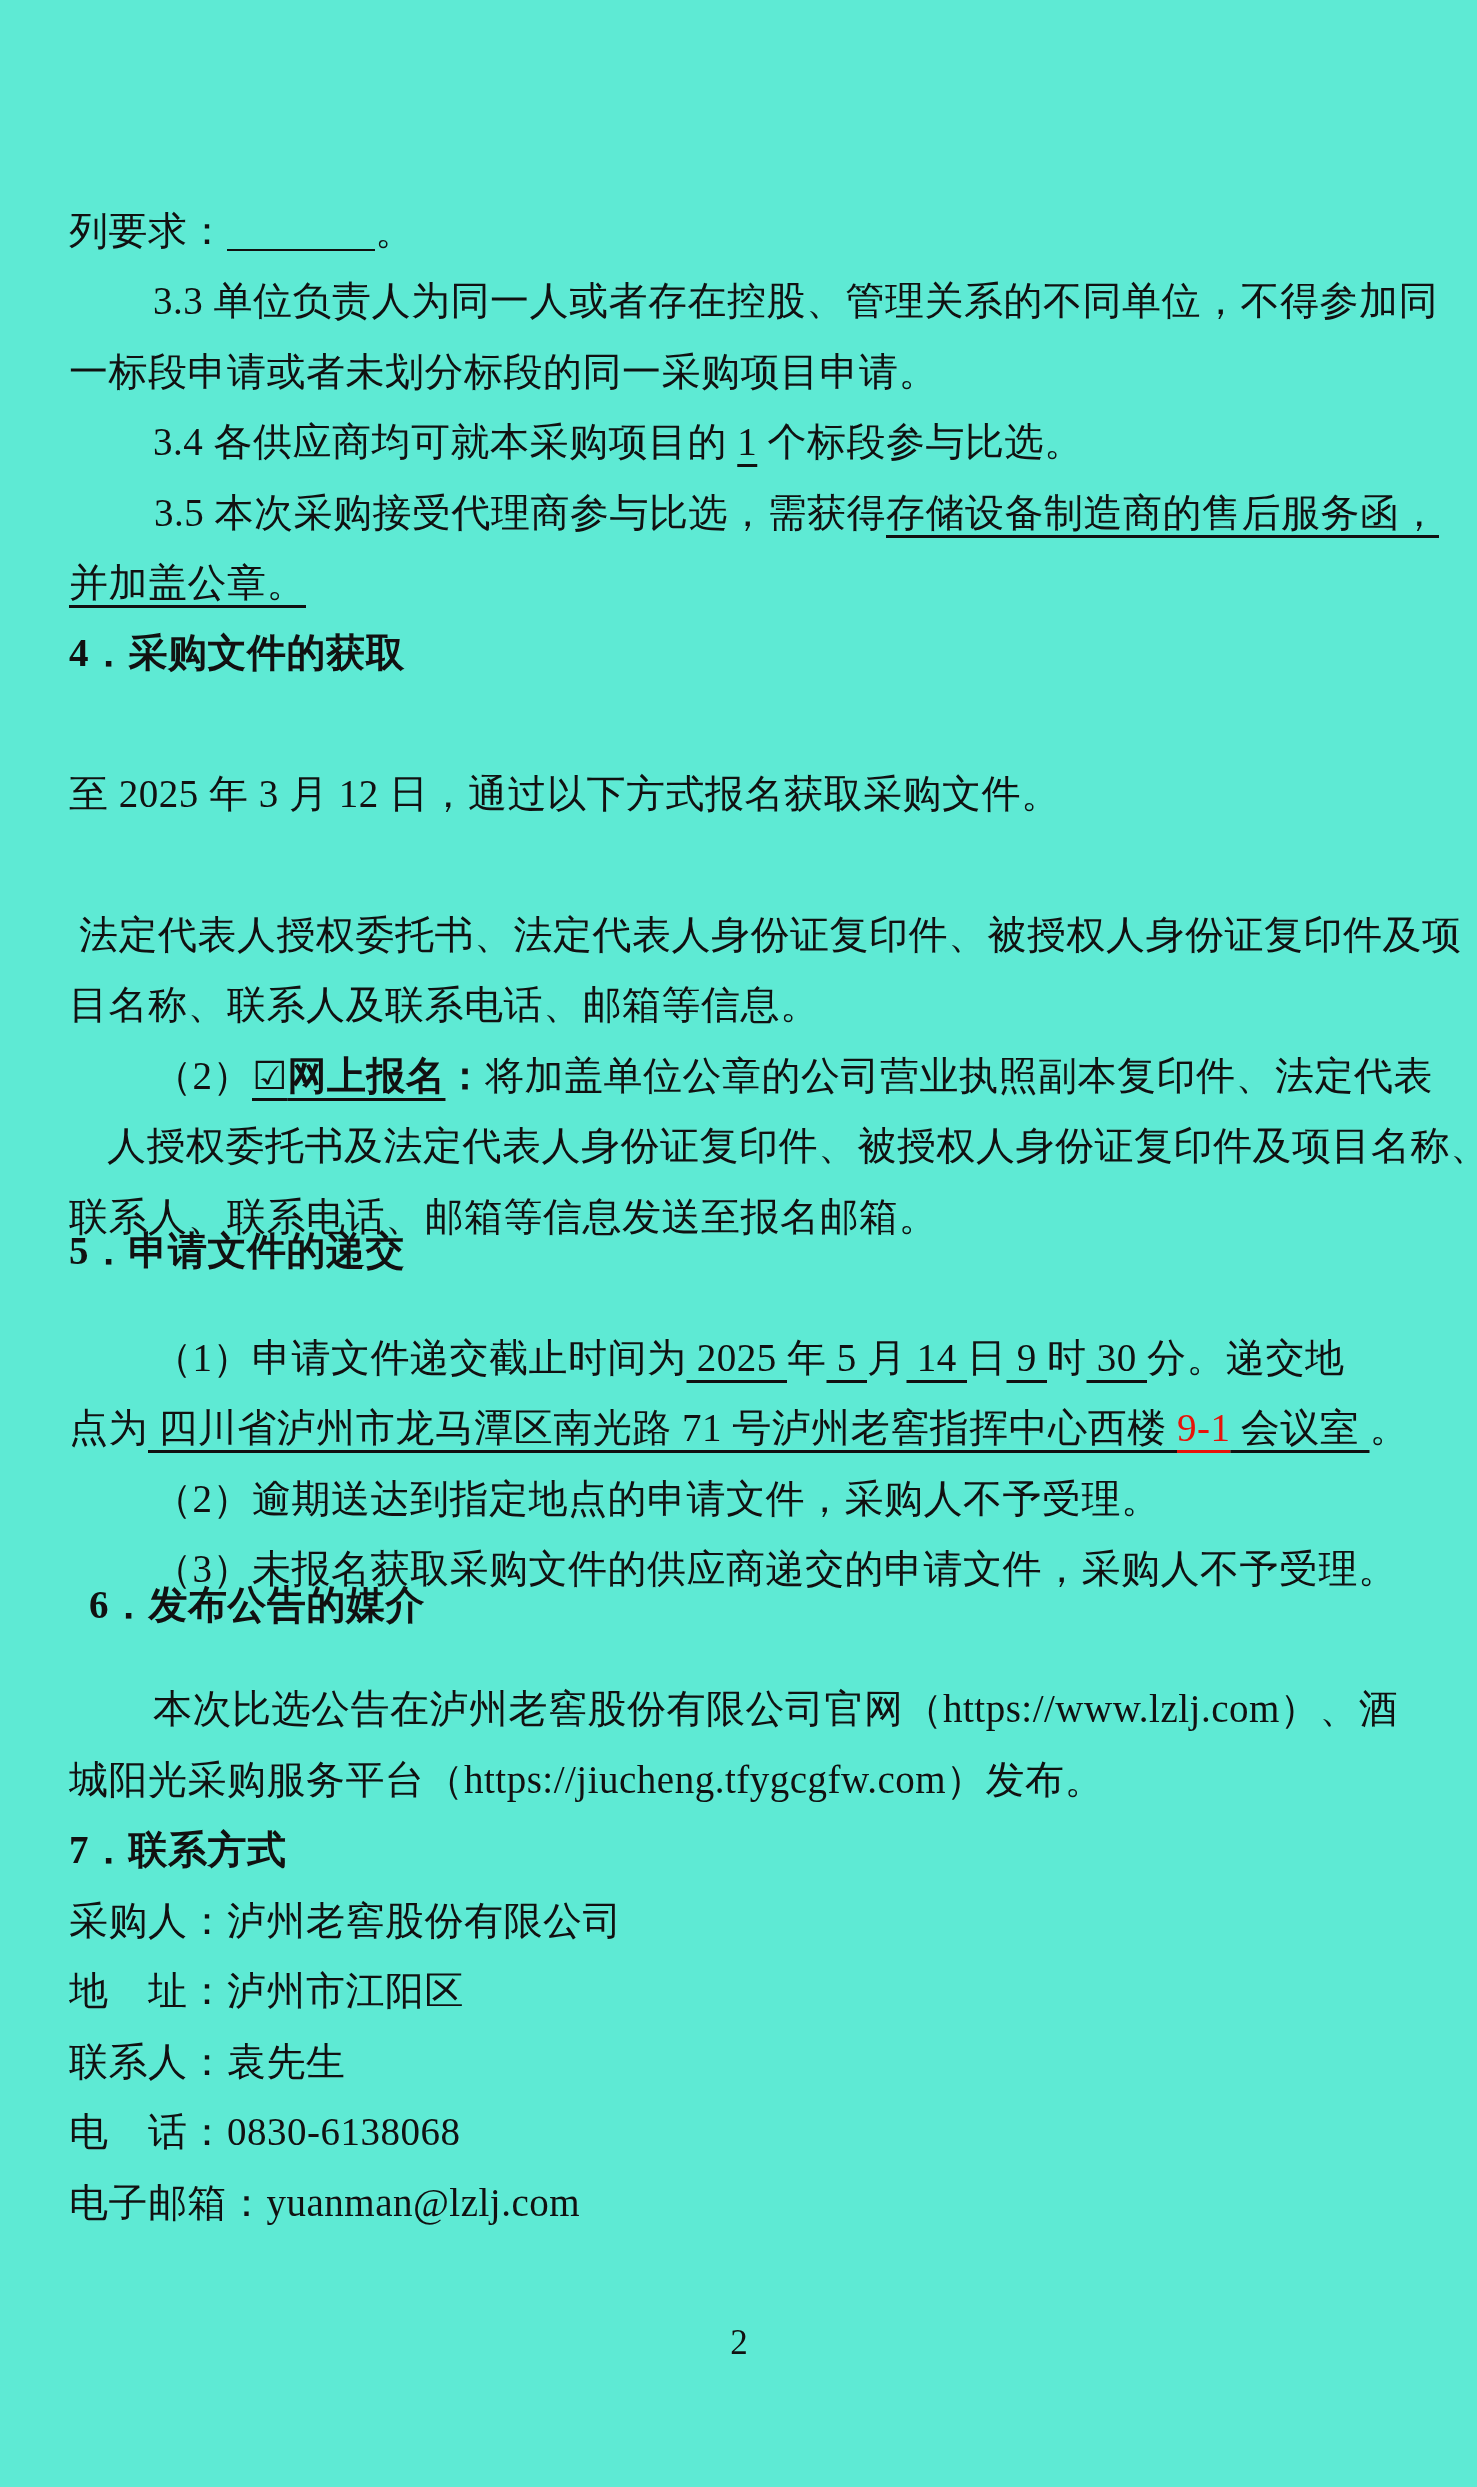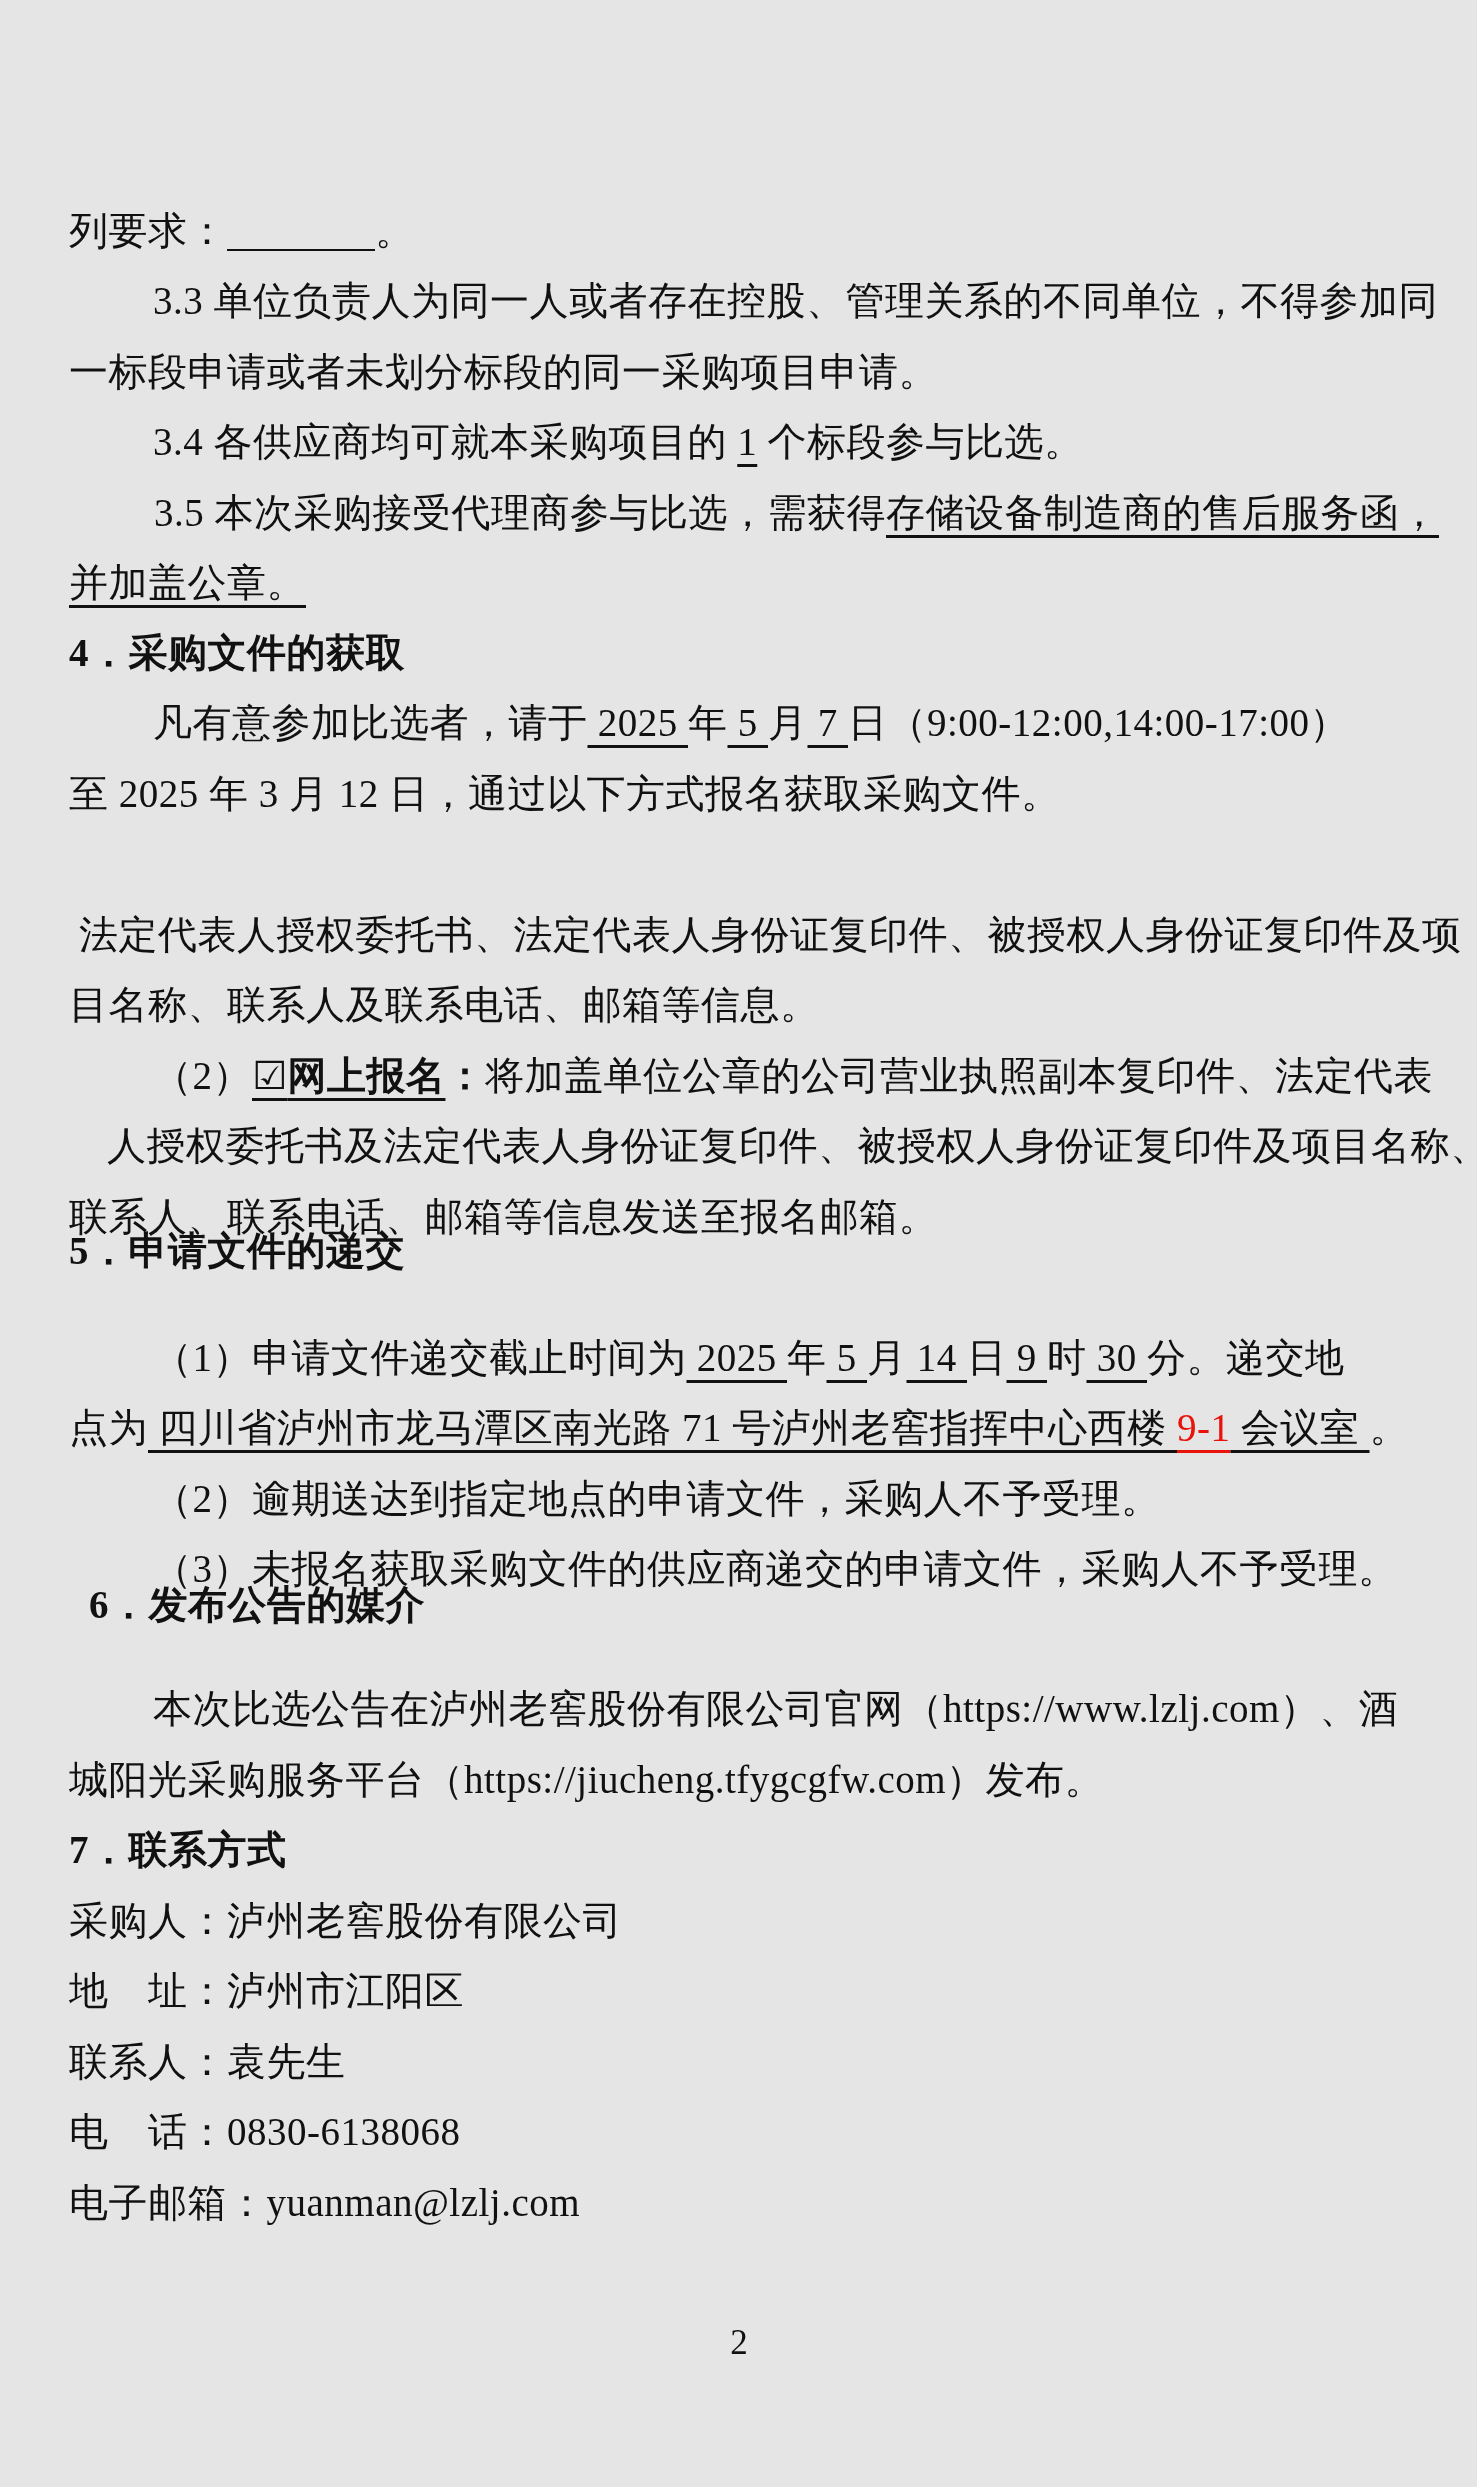--- a/index.html
+++ b/index.html
@@ -1,20 +1,20 @@
 <!DOCTYPE html>
 <html style="--red: #e8130a; --ink: #111111;"><head>
 <meta charset="utf-8">
 <style>
   html,body{margin:0;padding:0;background:#ffffff;}
   .sheet{
     position:relative;
     width:1478px;
     height:2487px;
-    background:#e5e5e5;
+    background:#5eead4;
     overflow:hidden;
     font-family:"Liberation Serif","DejaVu Serif",serif;
     color:var(--ink,#111111);
   }
   .doc-body{position:absolute;inset:0;}
   .line{
     position:absolute;
     left:69px;
     right:39px;
     font-size:39px;
@@ -50,21 +50,20 @@
 
 <div class="sheet">
   <div class="doc-body">
       <div class="line" style="top: 208px;"><span>列要求：</span><span class="s-blank" style="width: 148px;"></span><span>。</span></div>
       <div class="line" style="top: 278px; padding-left: 84px;"><span>3.3 单位负责人为同一人或者存在控股、管理关系的不同单位，不得参加同</span></div>
       <div class="line" style="top: 349px;"><span>一标段申请或者未划分标段的同一采购项目申请。</span></div>
       <div class="line" style="top: 419px; padding-left: 84px;"><span>3.4 各供应商均可就本采购项目的 </span><span class="s-u">1</span><span> 个标段参与比选。</span></div>
       <div class="line" style="top: 490px; padding-left: 84px; text-align: right;"><span>3.5 本次采购接受代理商参与比选，需获得</span><span class="s-u">存储设备制造商的售后服务函，</span></div>
       <div class="line" style="top: 560px;"><span class="s-u">并加盖公章。 </span></div>
       <div class="line bold" style="top: 630px;"><span>4．采购文件的获取</span></div>
-      <div class="line" style="top: 700px; padding-left: 84px;"><span>凡有意参加比选者，请于</span><span class="s-u"> 2025 </span><span>年</span><span class="s-u"> 5 </span><span>月</span><span class="s-u"> 7 </span><span>日（9:00-12:00,14:00-17:00）</span></div>
       <div class="line" style="top: 771px;"><span>至 2025 年 3 月 12 日，通过以下方式报名获取采购文件。</span></div>
       <div class="line" style="top: 912px; margin-left: 10px;"><span>法定代表人授权委托书、法定代表人身份证复印件、被授权人身份证复印件及项</span></div>
       <div class="line" style="top: 982px;"><span>目名称、联系人及联系电话、邮箱等信息。</span></div>
       <div class="line" style="top: 1053px; padding-left: 84px;"><span>（2）</span><span class="s-u s-b s-cb">☑</span><span class="s-u s-b">网上报名</span><span class="s-b">：</span><span>将加盖单位公章的公司营业执照副本复印件、法定代表</span></div>
       <div class="line" style="top: 1123px; margin-left: 38px;"><span>人授权委托书及法定代表人身份证复印件、被授权人身份证复印件及项目名称、</span></div>
       <div class="line" style="top: 1194px;"><span>联系人、联系电话、邮箱等信息发送至报名邮箱。</span></div>
       <div class="line bold" style="top: 1228px;"><span>5．申请文件的递交</span></div>
       <div class="line" style="top: 1335px; padding-left: 84px;"><span>（1）申请文件递交截止时间为</span><span class="s-u"> 2025 </span><span>年</span><span class="s-u"> 5 </span><span>月</span><span class="s-u"> 14 </span><span>日</span><span class="s-u"> 9 </span><span>时</span><span class="s-u"> 30 </span><span>分。递交地</span></div>
       <div class="line" style="top: 1405px;"><span>点为</span><span class="s-u"> 四川省泸州市龙马潭区南光路 71 号泸州老窖指挥中心西楼 </span><span class="s-u s-red">9-1</span><span class="s-u"> 会议室 </span><span>。</span></div>
       <div class="line" style="top: 1476px; padding-left: 84px;"><span>（2）逾期送达到指定地点的申请文件，采购人不予受理。</span></div>

